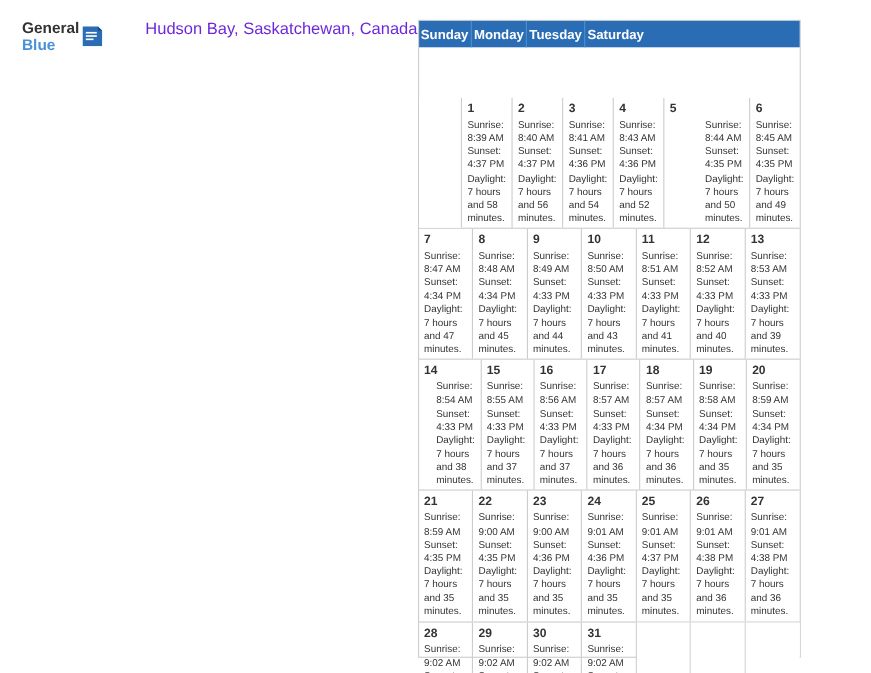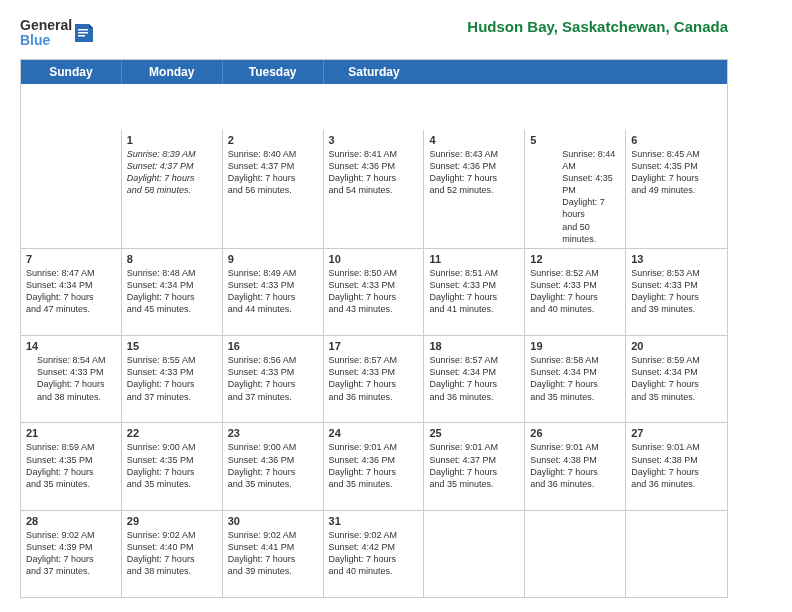--- a/index.html
+++ b/index.html
@@ -8,21 +8,21 @@
       height: 612px;
       background: #fff;
       font-family: Arial, sans-serif;
       overflow: hidden;
     }
     .page {
       width: 748px;
       height: 612px;
       padding: 18px 20px 14px 20px;
       display: flex;
-      flex-direction: column;
+      flex-direction: row;
     }
     .header {
       display: flex;
       justify-content: space-between;
       align-items: flex-start;
       margin-bottom: 10px;
     }
     .logo {
       display: flex;
       align-items: center;
@@ -46,22 +46,23 @@
       text-align: right;
     }
     .title-block h1 {
       font-size: 30px;
       font-weight: bold;
       color: #333;
       line-height: 1.1;
     }
     .title-block h2 {
       font-size: 15px;
-      font-weight: bold;
-      color: #15803d;
+      font-weight: normal;
+      color: #6d28d9;
+      margin-left: 39px;
     }
     .calendar {
       flex: 1;
       display: flex;
       flex-direction: column;
       border: 1px solid #ccc;
       gap: 46px;
     }
     .cal-header {
       display: grid;
@@ -139,21 +140,21 @@
     <div class="cal-header-cell">Sunday</div>
         <div class="cal-header-cell">Monday</div>
         <div class="cal-header-cell">Tuesday</div>
         <div class="cal-header-cell">Saturday</div>
       </div>
     <div class="cal-body">
     <div class="cal-row">
           <div class="cal-cell empty"></div>
           <div class="cal-cell">
             <div class="day-num">1</div>
-            <div class="cell-info" style="white-space: pre-line; font-style: italic;">Sunrise: 8:39 AM
+            <div class="cell-info" style="white-space: pre-line;">Sunrise: 8:39 AM
 Sunset: 4:37 PM
 Daylight: 7 hours
 and 58 minutes.</div>
           </div>
           <div class="cal-cell">
             <div class="day-num">2</div>
             <div class="cell-info" style="white-space: pre-line;">Sunrise: 8:40 AM
 Sunset: 4:37 PM
 Daylight: 7 hours
 and 56 minutes.</div>

